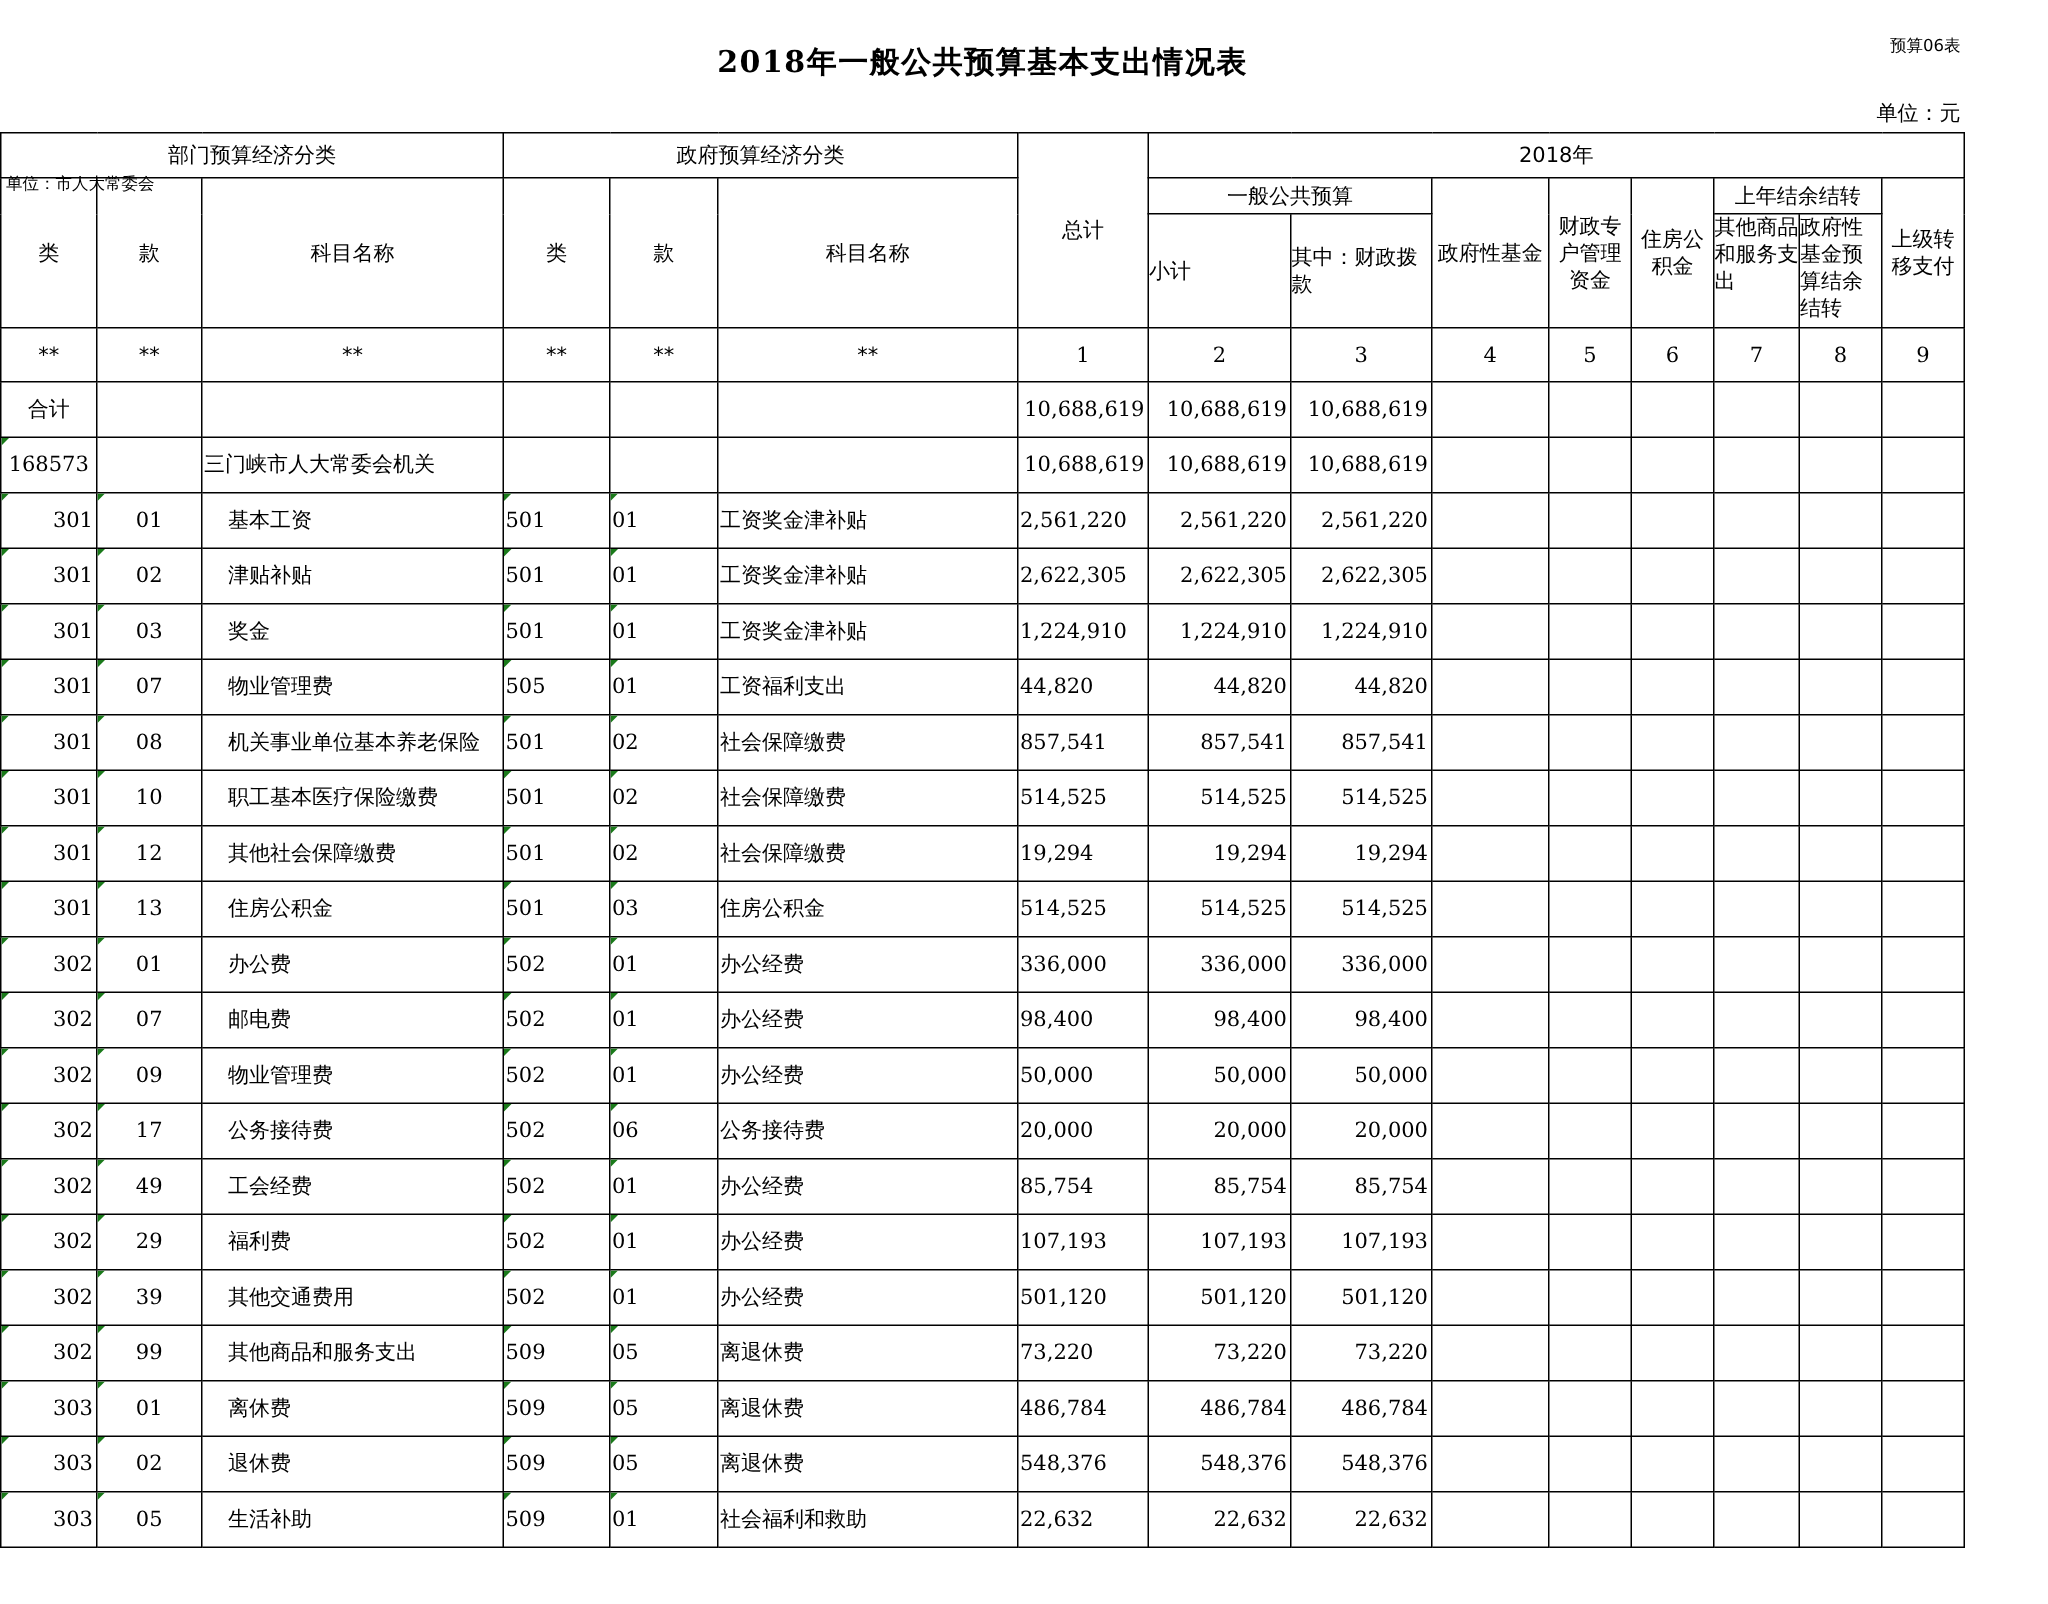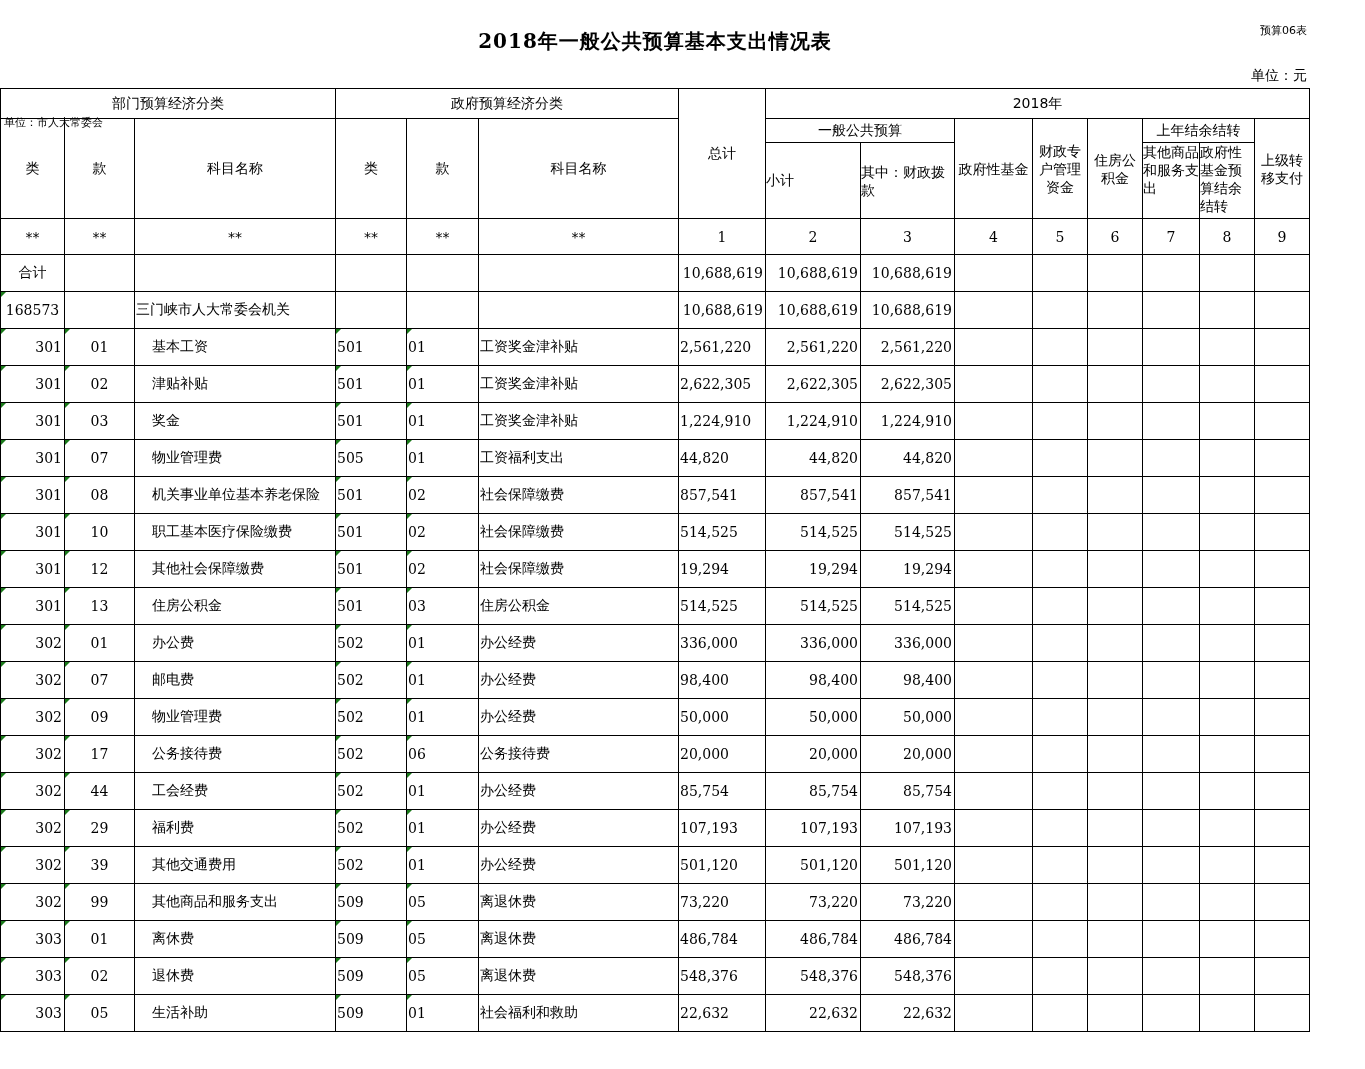--- a/index.html
+++ b/index.html
@@ -329,21 +329,21 @@
         <td class="r num">20,000</td>
         <td></td>
         <td></td>
         <td></td>
         <td></td>
         <td></td>
         <td></td>
       </tr>
       <tr class="data">
         <td class="r num tri">302</td>
-        <td class="c num tri">44</td>
+        <td class="c num tri">49</td>
         <td class="ind">工会经费</td>
         <td class="l num tri">502</td>
         <td class="l num tri">01</td>
         <td class="l">办公经费</td>
         <td class="l num">85,754</td>
         <td class="r num">85,754</td>
         <td class="r num">85,754</td>
         <td></td>
         <td></td>
         <td></td>

